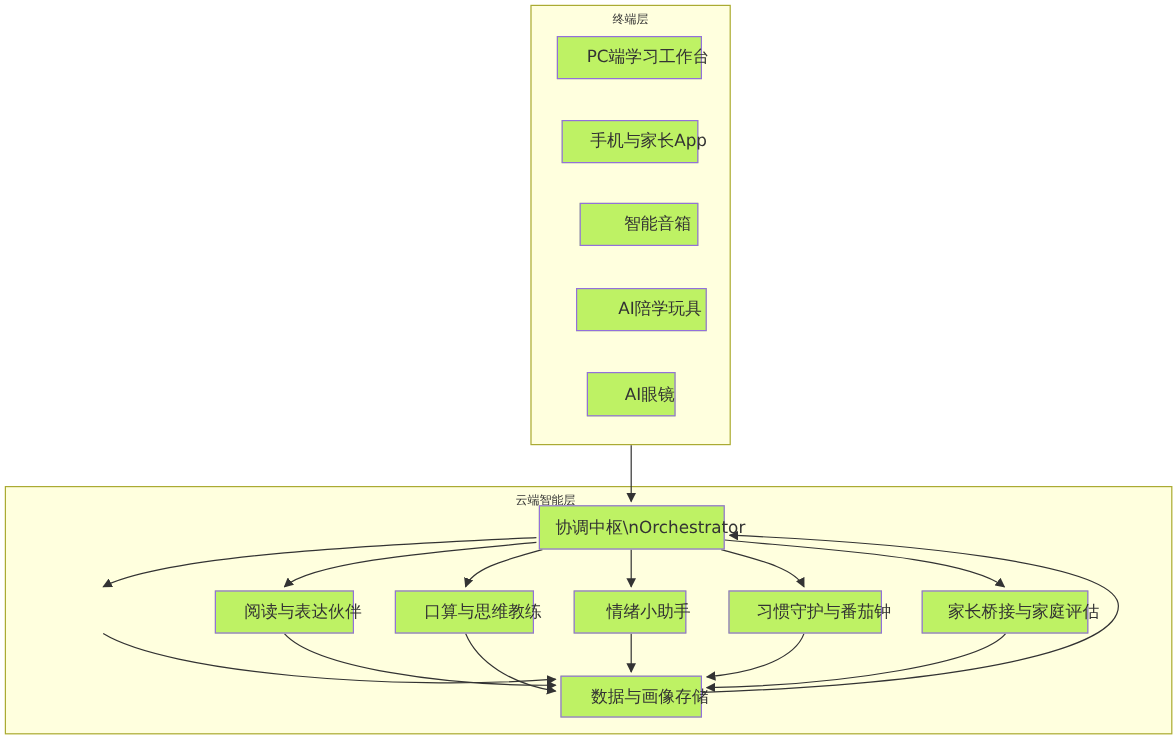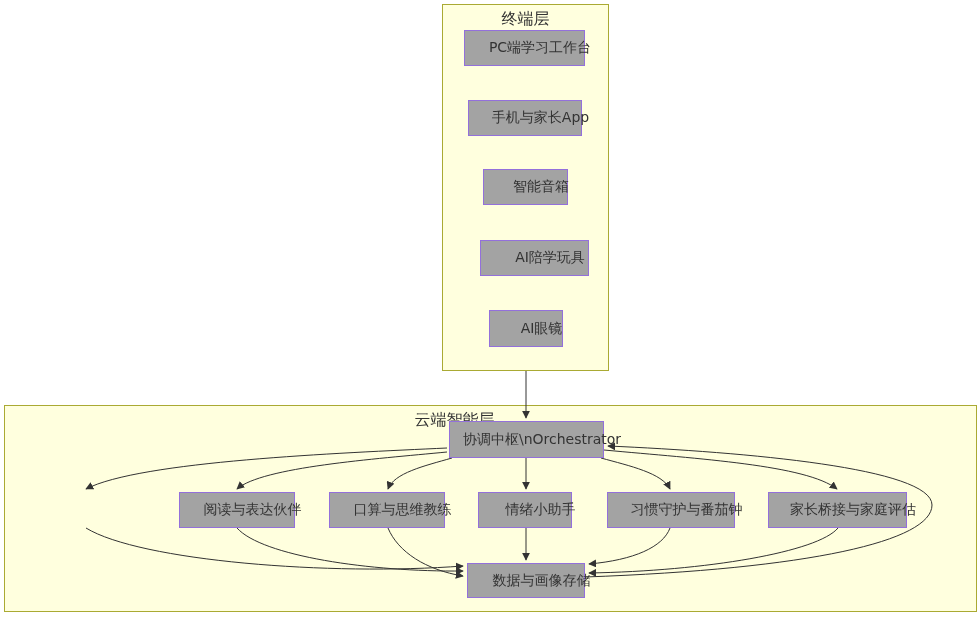--- a/index.html
+++ b/index.html
@@ -18,35 +18,35 @@
     border: 1px solid #AAAA33;
     box-sizing: border-box;
     z-index: 1;
   }
   .cluster-label {
     position: absolute;
     top: 4px;
     left: 0;
     width: 100%;
     text-align: center;
-    font-size: 16px;
+    font-size: 10px;
     color: #333333;
     white-space: nowrap;
   }
   
   .edge-layer {
     position: absolute;
     left: 0;
     top: 0;
     z-index: 2;
     pointer-events: none;
   }
   .node {
     position: absolute;
-    background: #a3a3a3;
+    background: #bef264;
     border: 1px solid #9370DB;
     box-sizing: border-box;
     display: flex;
     align-items: center;
     justify-content: center;
     z-index: 3;
     padding-left: 31px;
   }
   .node-label {
     font-size: 14px;
@@ -91,21 +91,21 @@
         <path d="M585,577 C810,569 932,541 932,505 C932,468 745,452 608,446" fill="none" stroke="#333333" stroke-width="1" marker-end="url(#arrow)"></path>
       </g>
   </svg>
 
   <div class="node" style="left:464px;top:30px;width:121px;height:36px">
     <span class="node-label">PC端学习工作台</span>
   </div>
   <div class="node" style="left:468px;top:100px;width:114px;height:36px">
     <span class="node-label">手机与家长App</span>
   </div>
-  <div class="node" style="left:483px;top:169px;width:85px;height:36px">
+  <div class="node" style="left:483px;top:169px;width:99px;height:36px">
     <span class="node-label">智能音箱</span>
   </div>
   <div class="node" style="left:480px;top:240px;width:109px;height:36px">
     <span class="node-label">AI陪学玩具</span>
   </div>
   <div class="node" style="left:489px;top:310px;width:74px;height:37px">
     <span class="node-label">AI眼镜</span>
   </div>
 
   <div class="node" style="left:449px;top:421px;width:155px;height:37px">

